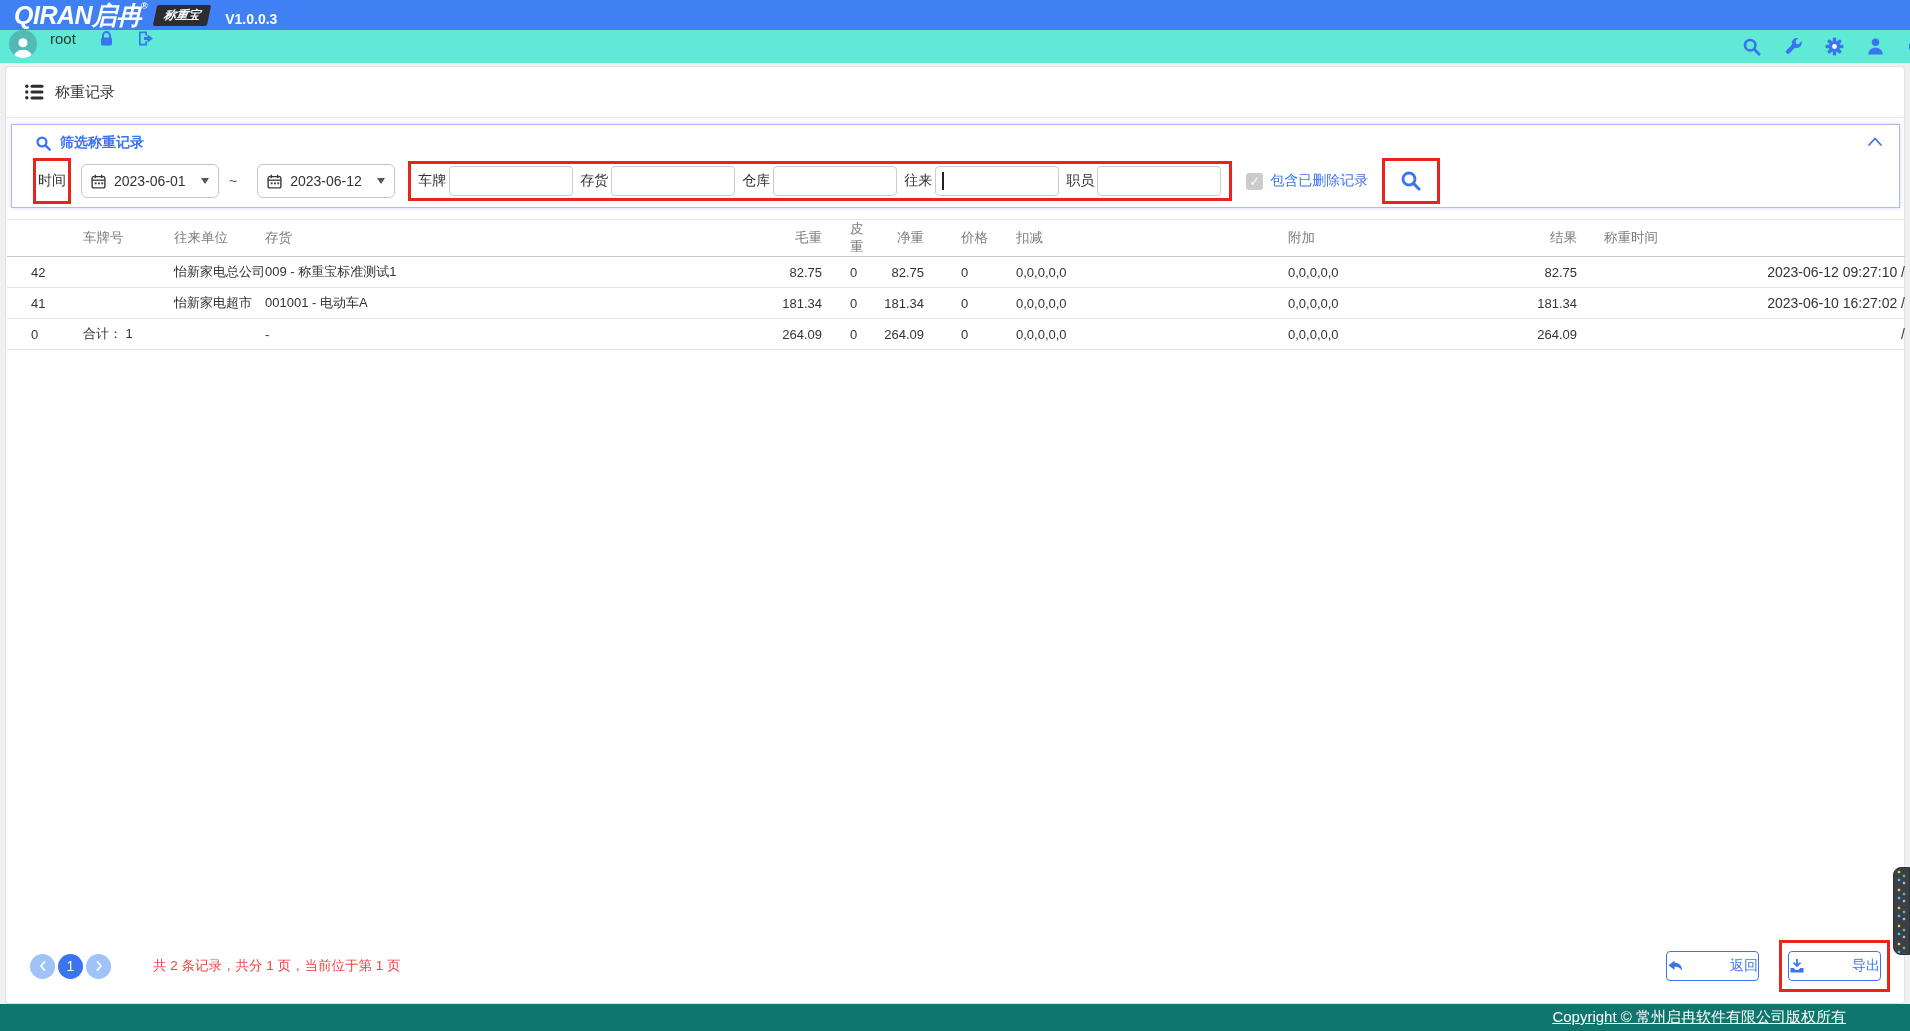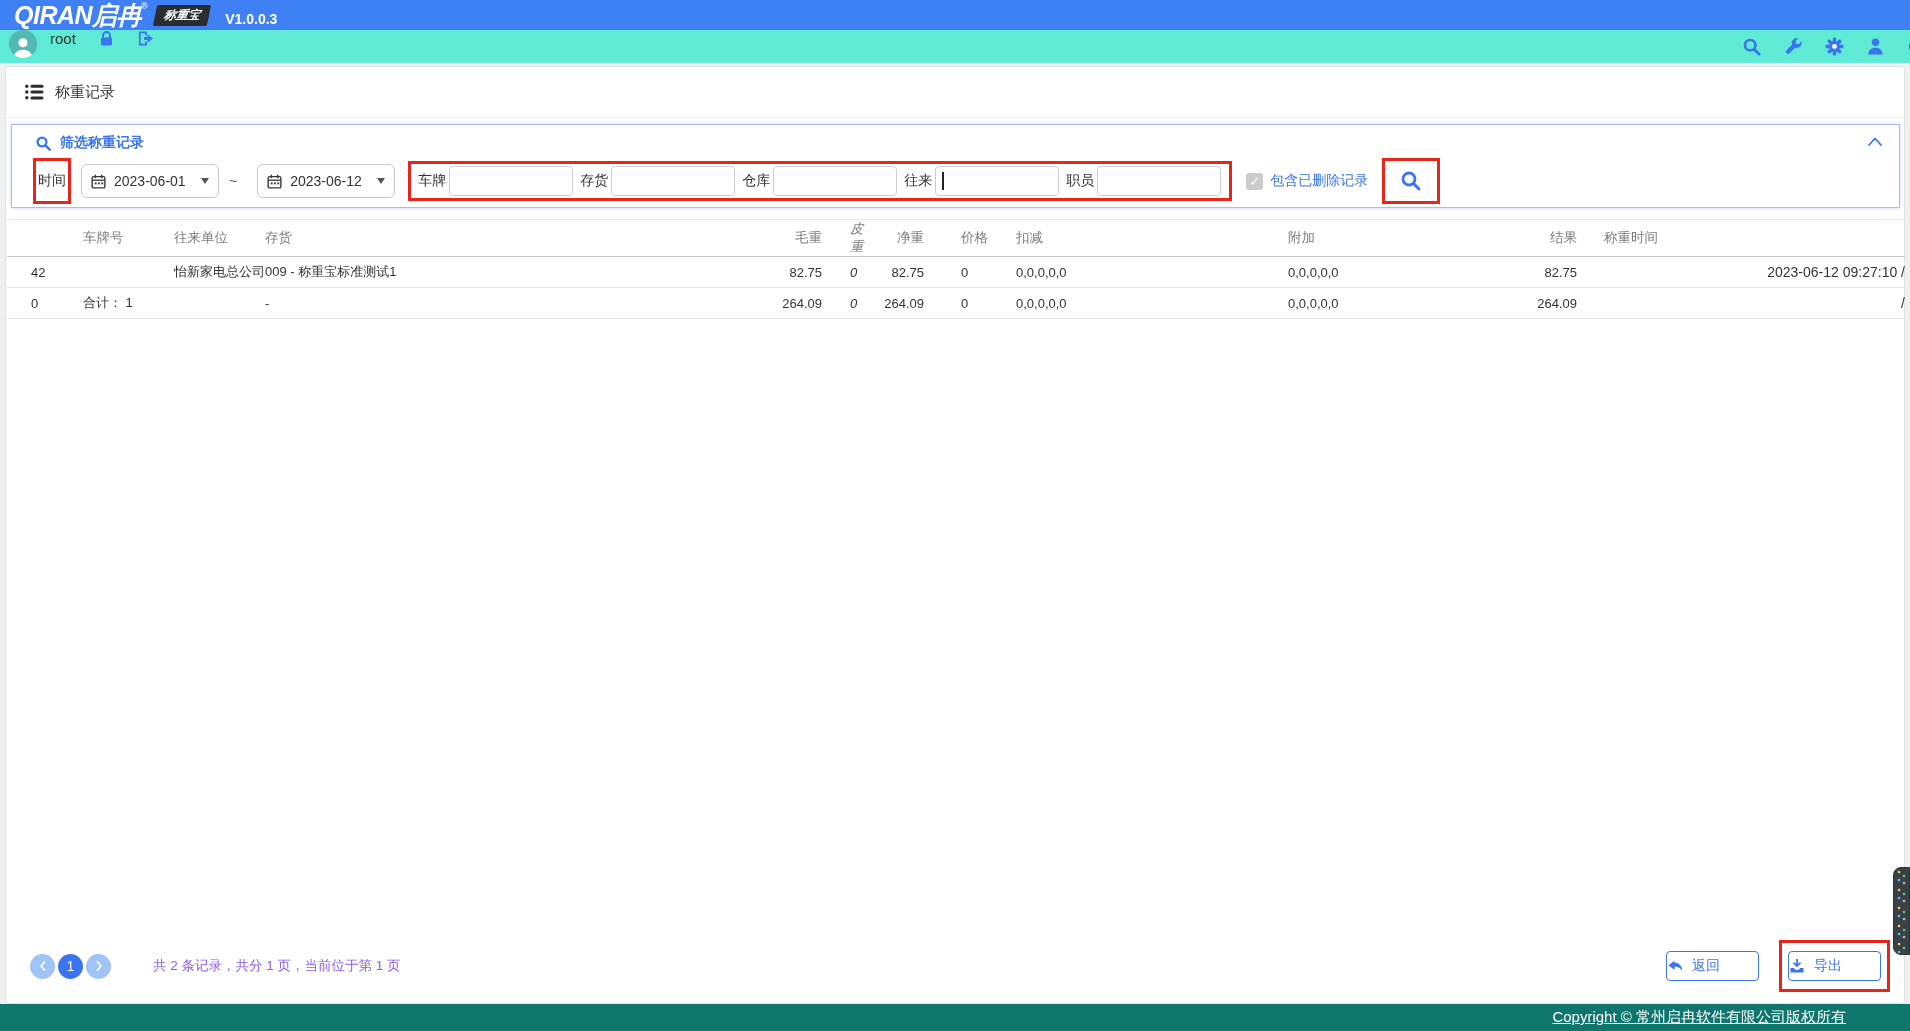--- a/index.html
+++ b/index.html
@@ -68,41 +68,41 @@
   .cb-label { font-size:14px; color:#3b74f0; }
   .rb-search { margin-left:14px; width:58px; height:46px; display:flex; align-items:center; justify-content:center; }
 
   
   .rec-table { position:absolute; left:1px; top:152px; width:1898px; border-collapse:collapse;
     table-layout:fixed; }
   .rec-table th { height:32px; font-weight:400; font-size:13.5px; color:#7d7d7d; text-align:left;
     border-top:1px solid #e8e8e8; border-bottom:1px solid #c9c9c9; }
   .rec-table td { height:31px; font-size:13px; color:#333; border-bottom:1px solid #e4e4e4; }
   .rec-table th:nth-child(1), .rec-table td:nth-child(1) { padding-left:24px; }
-  .rec-table th:nth-child(6), .rec-table td:nth-child(6) { padding-left:28px;font-style:italic; }
+  .rec-table th:nth-child(6), .rec-table td:nth-child(6) { padding-left:28px; }
   .rec-table th:nth-child(8), .rec-table td:nth-child(8) { padding-left:37px; }
   .rec-table th:nth-child(9), .rec-table td:nth-child(9) { padding-left:19px; }
   .rec-table th:nth-child(10), .rec-table td:nth-child(10) { padding-left:11px; }
   .rec-table th:nth-child(12), .rec-table td:nth-child(12) { padding-left:27px; }
   .rec-table th:nth-child(5), .rec-table td:nth-child(5),
   .rec-table th:nth-child(7), .rec-table td:nth-child(7),
   .rec-table th:nth-child(11), .rec-table td:nth-child(11) { text-align:right; }
   .rec-table td:nth-child(12) { font-size:14px;text-align:right; }
 
   
   .bottom-bar { position:absolute; left:0; bottom:11px; width:100%; display:flex; align-items:center;
     padding:0 14px 0 24px; }
   .pg-circle { width:25px; height:25px; border-radius:50%; display:flex; align-items:center;
     justify-content:center; margin-right:3px; }
   .pg-arrow { background:#9fc3f7; }
   .pg-current { background:#3b74f0; color:#fff; font-size:14px; }
-  .pg-summary { margin-left:39px; font-size:13.5px; color:#8b5cf6; }
+  .pg-summary { margin-left:39px; font-size:13.5px; color:#ef4444; }
   .bb-spacer { flex:1; }
   .btn { height:30px; border:1px solid #3b74f0; border-radius:4px; background:#fff; color:#3b74f0;
-    font-size:14px; display:flex; align-items:center; justify-content:flex-start; gap:9px; cursor:default; }
+    font-size:14px; display:flex; align-items:center; justify-content:space-between; gap:9px; cursor:default; }
   .btn-back { width:93px; }
   .btn-export { width:93px; }
   .rb-export { padding:8px 6px; margin-left:20px; }
 
   
   .footer { position:absolute; left:0; top:1004px; width:1910px; height:27px; background:#0f766e;
     display:flex; align-items:center; justify-content:flex-end; padding-right:64px; }
   .footer-text { color:#fff; font-size:15px; text-decoration:underline; }
 
   
@@ -335,20 +335,34 @@
           <td>82.75</td>
           <td>0</td>
           <td>82.75</td>
           <td>0</td>
           <td>0,0,0,0,0</td>
           <td>0,0,0,0,0</td>
           <td>82.75</td>
           <td>2023-06-12 09:27:10 /</td>
         </tr>
         <tr>
+          <td>41</td>
+          <td></td>
+          <td>怡新家电超市</td>
+          <td>001001 - 电动车A</td>
+          <td>181.34</td>
+          <td>0</td>
+          <td>181.34</td>
+          <td>0</td>
+          <td>0,0,0,0,0</td>
+          <td>0,0,0,0,0</td>
+          <td>181.34</td>
+          <td>2023-06-10 16:27:02 /</td>
+        </tr>
+        <tr>
           <td>0</td>
           <td>合计： 1</td>
           <td></td>
           <td>-</td>
           <td>264.09</td>
           <td>0</td>
           <td>264.09</td>
           <td>0</td>
           <td>0,0,0,0,0</td>
           <td>0,0,0,0,0</td>

